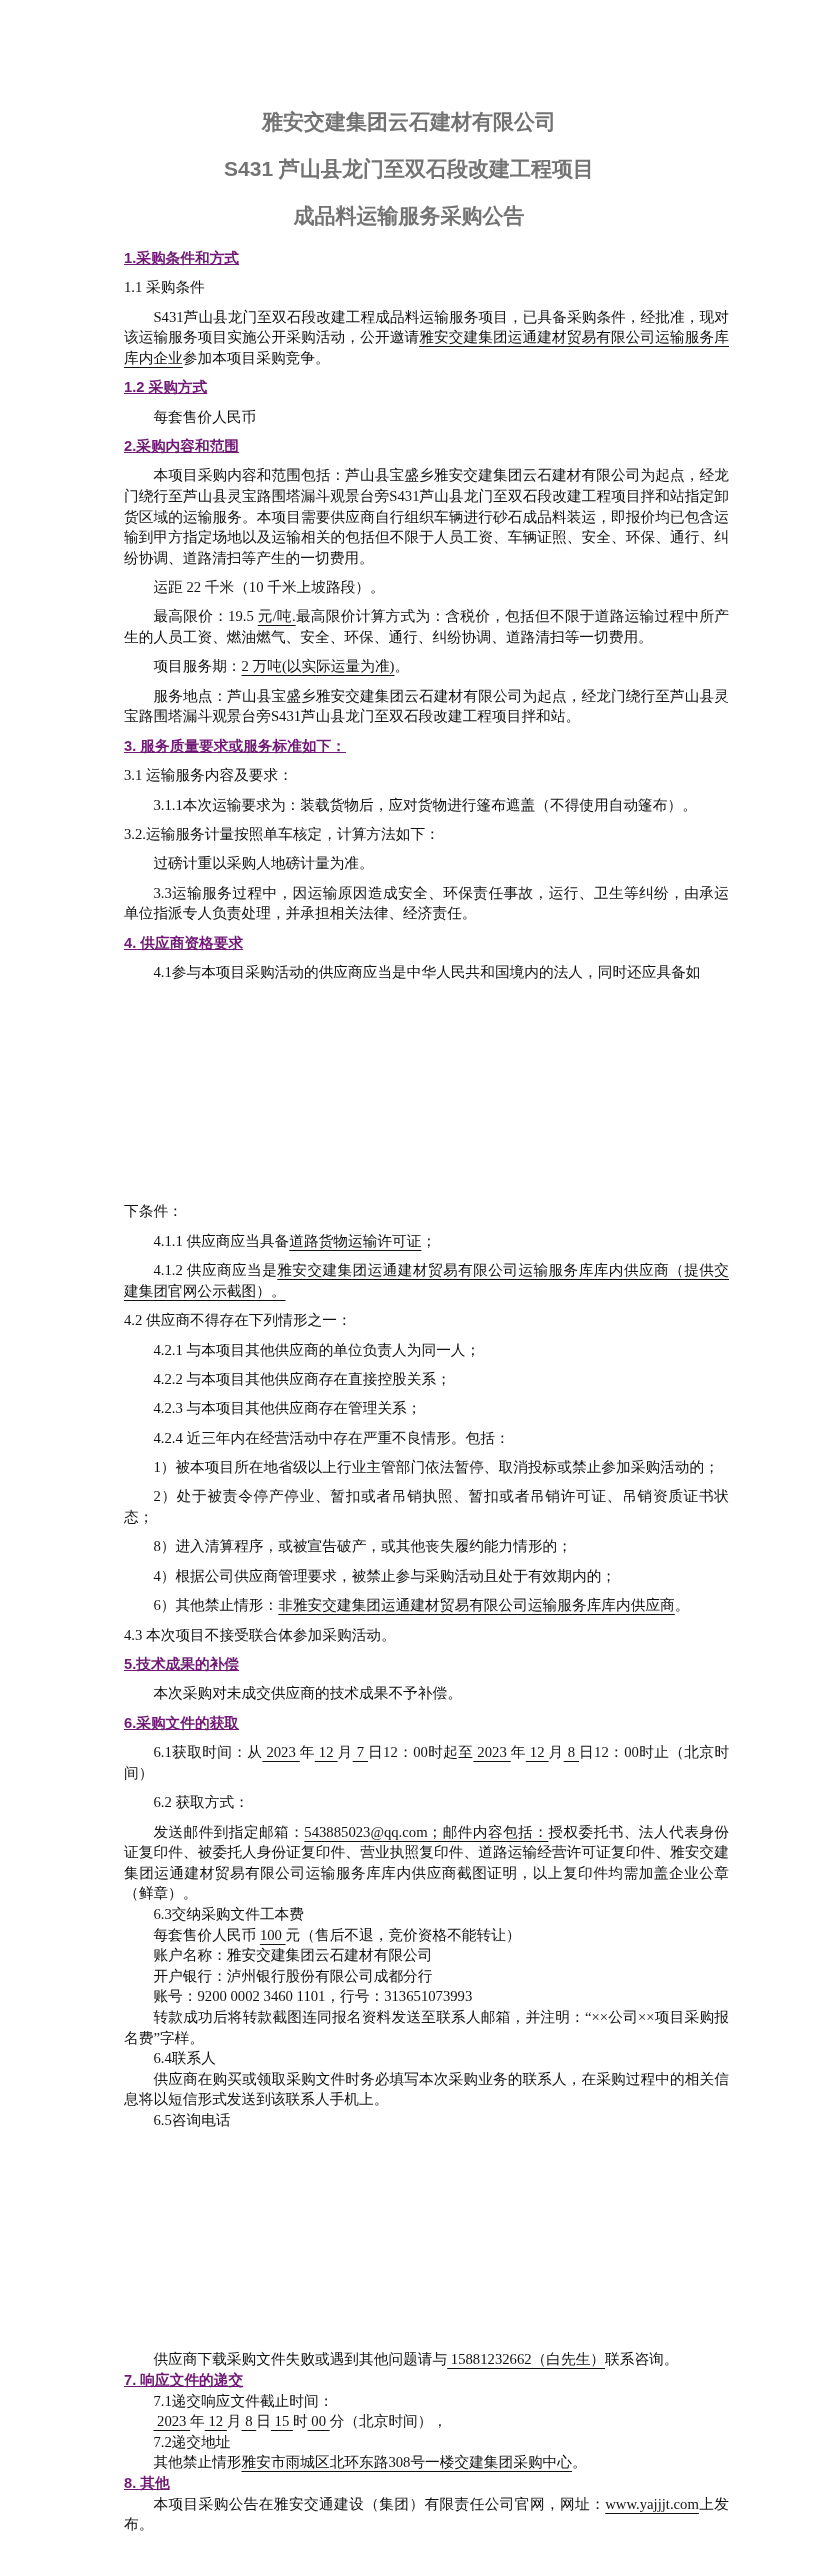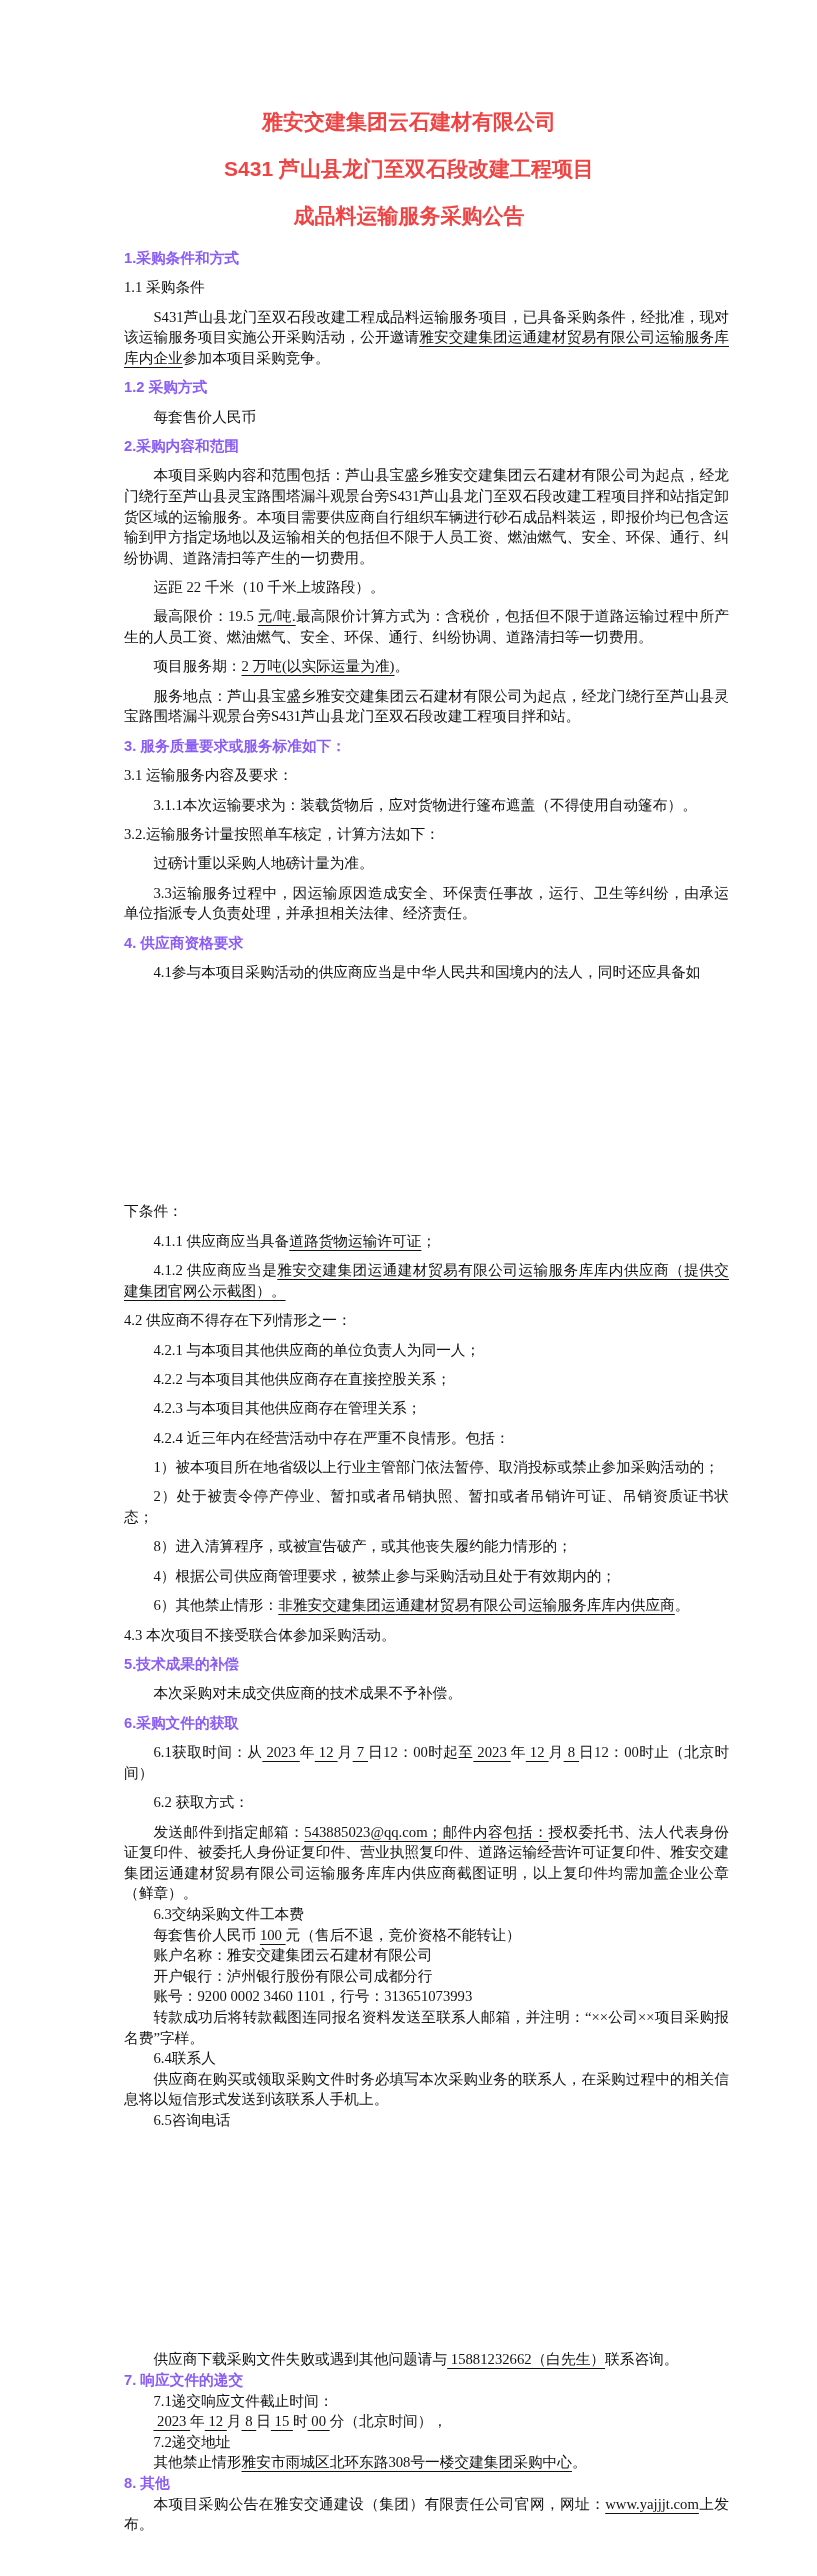--- a/index.html
+++ b/index.html
@@ -7,34 +7,34 @@
     position:relative;
     width:818px;height:3470px;
     background:#ffffff;
     color:#111111;
     font-family:"Liberation Serif","DejaVu Serif",serif;
     overflow:hidden;
   }
   .titles{padding-top:98px;text-align:center;}
   .title-line{
     font-family:"Liberation Sans","DejaVu Sans",sans-serif;
-    font-weight:700;font-size:21px;line-height:47px;color:#ef4444;
+    font-weight:700;font-size:21px;line-height:47px;color:#737373;
   }
   .content{margin-left:124px;width:605px;}
   .blk{
     font-size:14.7px;line-height:20.6px;
     margin:8.8px 0;
     text-indent:2em;
     text-align:justify;
     white-space:pre-wrap;
     word-break:break-all;
   }
   .blk.hd{
     font-family:"Liberation Sans","DejaVu Sans",sans-serif;
-    font-weight:700;text-indent:0;color:#8b5cf6;
+    font-weight:700;text-indent:0;color:#701a75;text-decoration:underline;
   }
   .blk.flush{text-indent:0;}
   .blk.tz{margin:0;}
   .blk.gap1{height:201px;margin:0;padding:0;}
   .blk.gap2{height:219px;margin:0;padding:0;}
   .seg-b{font-weight:400;margin-top:38px;}
   .seg-u{text-decoration:underline;text-decoration-thickness:1px;text-underline-offset:3.6px;}
 </style>
 </head>
 <body>
@@ -47,21 +47,21 @@
     <div class="title-line">成品料运输服务采购公告</div>
   </div>
 
   <div class="content">
       <div class="blk hd"><span class="">1.采购条件和方式</span></div>
       <div class="blk flush"><span class="">1.1 采购条件</span></div>
       <div class="blk"><span class="">S431芦山县龙门至双石段改建工程成品料运输服务项目，已具备采购条件，经批准，现对该运输服务项目实施公开采购活动，公开邀请</span><span class="seg-u">雅安交建集团运通建材贸易有限公司运输服务库库内企业</span><span class="">参加本项目采购竞争。</span></div>
       <div class="blk hd"><span class="">1.2 采购方式</span></div>
       <div class="blk"><span class="">每套售价人民币</span></div>
       <div class="blk hd"><span class="">2.采购内容和范围</span></div>
-      <div class="blk"><span class="">本项目采购内容和范围包括：芦山县宝盛乡雅安交建集团云石建材有限公司为起点，经龙门绕行至芦山县灵宝路围塔漏斗观景台旁S431芦山县龙门至双石段改建工程项目拌和站指定卸货区域的运输服务。本项目需要供应商自行组织车辆进行砂石成品料装运，即报价均已包含运输到甲方指定场地以及运输相关的包括但不限于人员工资、燃油燃气、安全、环保、通行、纠纷协调、道路清扫等产生的一切费用。</span></div>
+      <div class="blk"><span class="">本项目采购内容和范围包括：芦山县宝盛乡雅安交建集团云石建材有限公司为起点，经龙门绕行至芦山县灵宝路围塔漏斗观景台旁S431芦山县龙门至双石段改建工程项目拌和站指定卸货区域的运输服务。本项目需要供应商自行组织车辆进行砂石成品料装运，即报价均已包含运输到甲方指定场地以及运输相关的包括但不限于人员工资、车辆证照、安全、环保、通行、纠纷协调、道路清扫等产生的一切费用。</span></div>
       <div class="blk"><span class="">运距 22 千米（10 千米上坡路段）。</span></div>
       <div class="blk"><span class="seg-b">最高限价：</span><span class="">19.5 </span><span class="seg-b seg-u">元/吨.</span><span class="">最高限价计算方式为：含税价，包括但不限于道路运输过程中所产生的人员工资、燃油燃气、安全、环保、通行、纠纷协调、道路清扫等一切费用。</span></div>
       <div class="blk"><span class="">项目服务期：</span><span class="seg-u">2 万吨(以实际运量为准)</span><span class="">。</span></div>
       <div class="blk"><span class="">服务地点：芦山县宝盛乡雅安交建集团云石建材有限公司为起点，经龙门绕行至芦山县灵宝路围塔漏斗观景台旁S431芦山县龙门至双石段改建工程项目拌和站。</span></div>
       <div class="blk hd"><span class="">3. 服务质量要求或服务标准如下：</span></div>
       <div class="blk flush"><span class="">3.1 运输服务内容及要求：</span></div>
       <div class="blk"><span class="">3.1.1本次运输要求为：装载货物后，应对货物进行篷布遮盖（不得使用自动篷布）。</span></div>
       <div class="blk flush"><span class="">3.2.运输服务计量按照单车核定，计算方法如下：</span></div>
       <div class="blk"><span class="">过磅计重以采购人地磅计量为准。</span></div>
       <div class="blk"><span class="">3.3运输服务过程中，因运输原因造成安全、环保责任事故，运行、卫生等纠纷，由承运单位指派专人负责处理，并承担相关法律、经济责任。</span></div>

